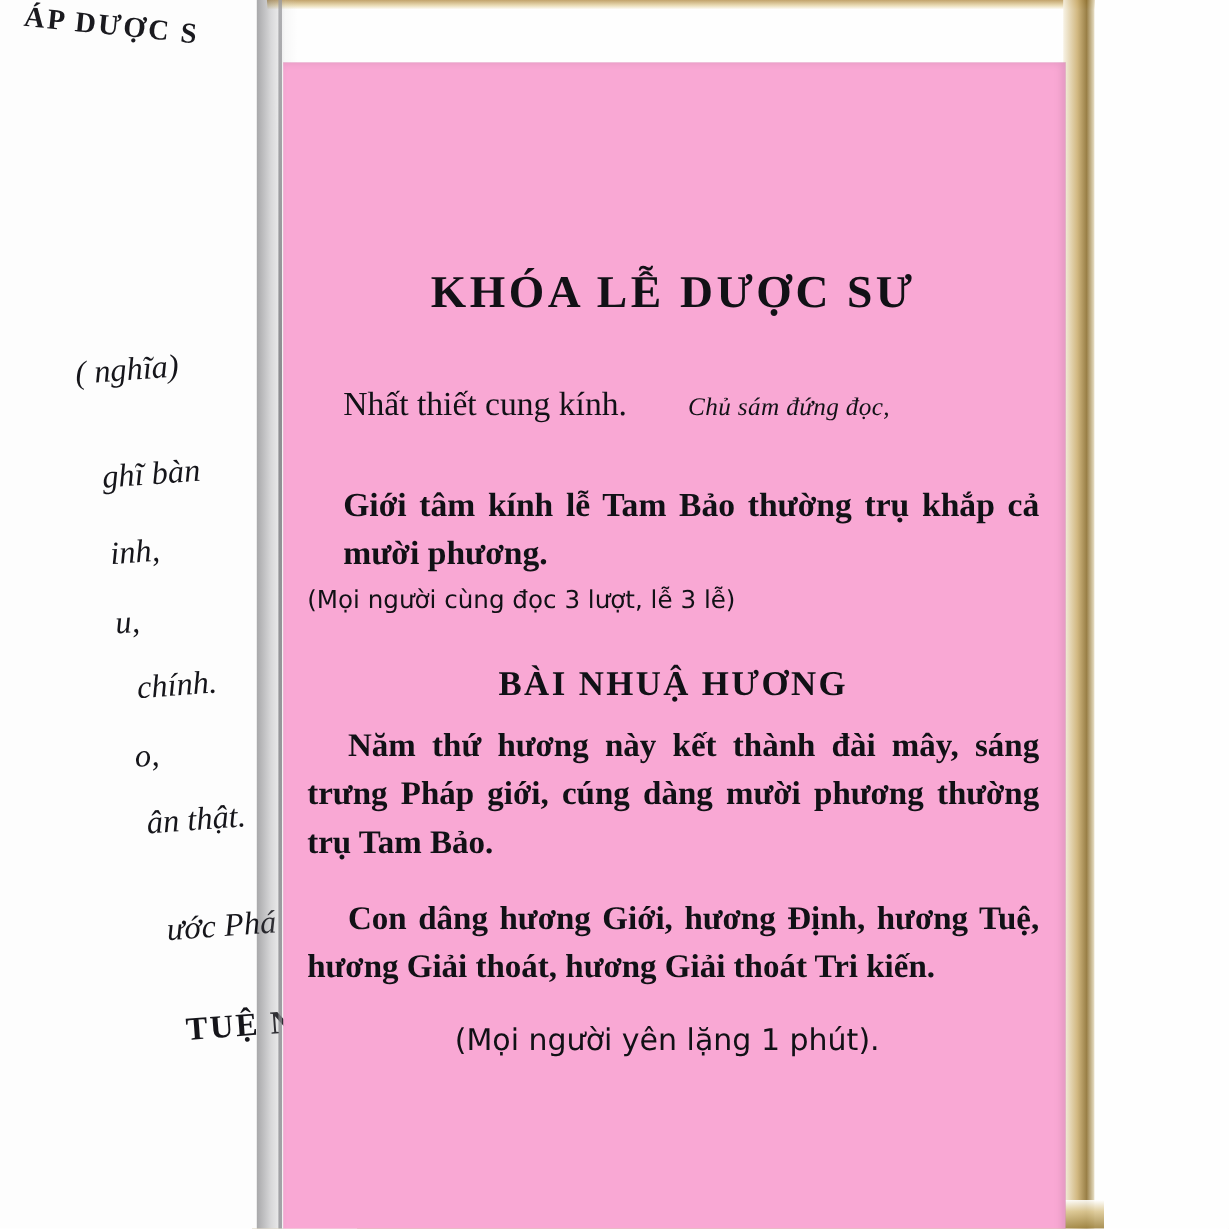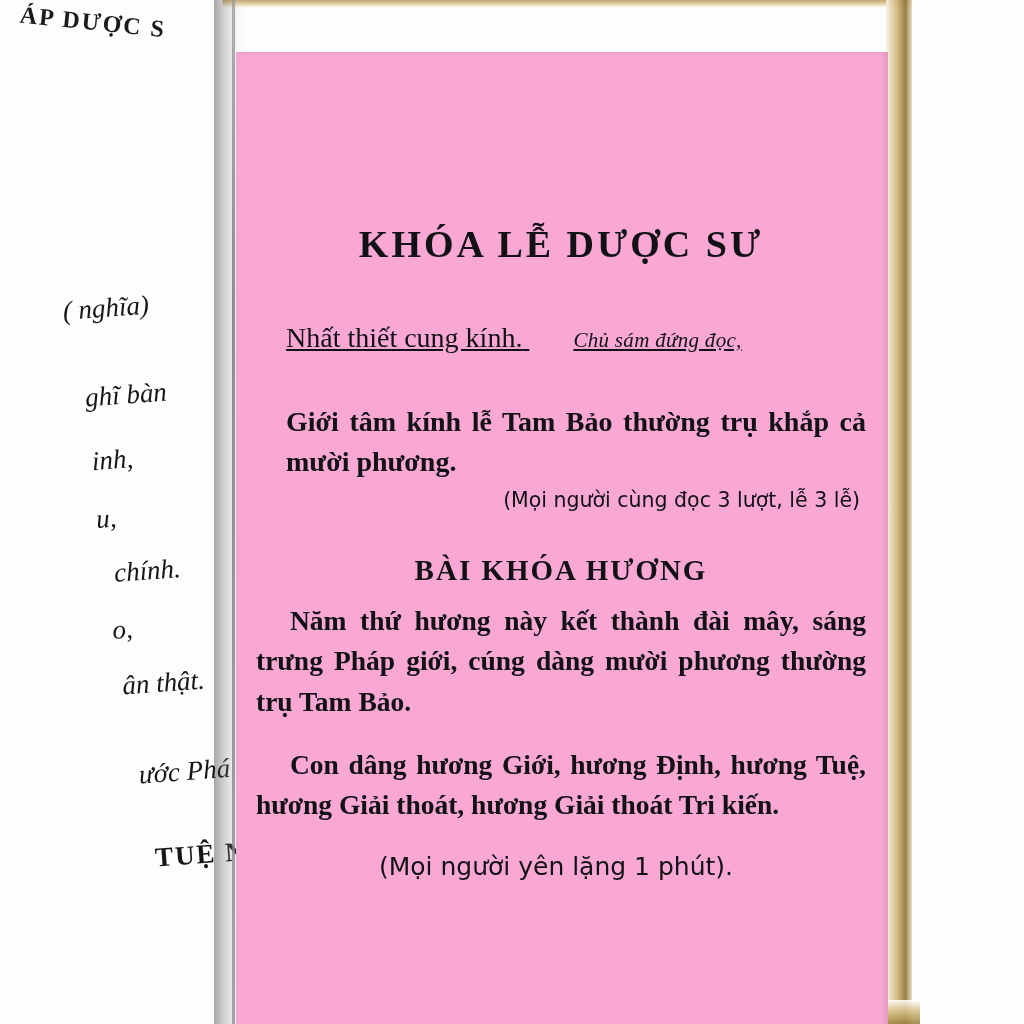--- a/index.html
+++ b/index.html
@@ -116,39 +116,37 @@
     font-size: 38px;
     letter-spacing: 3px;
     margin: 0 0 56px 0;
   }
 
   .line-1 {
     position: relative;
     font-size: 28px;
     margin: 0 0 48px 0;
     padding-left: 30px;
-    text-decoration: underline;
   }
   .line-1 .note {
     font-style: italic;
     font-size: 21px;
     margin-left: 44px;
     letter-spacing: .3px;
   }
 
   .para-bold {
     font-weight: 700;
     font-size: 28px;
     line-height: 1.42;
     margin: 0 0 6px 0;
     padding-left: 30px;
     text-align: justify;
   }
   .note-right {
-    text-align: right;
     font-size: 20.5px;
     margin: 0 0 42px 0;
     padding-right: 6px;
     font-family: "DejaVu Sans", sans-serif;
   }
 
   .subtitle {
     text-align: center;
     font-weight: 700;
     font-size: 29px;
@@ -213,21 +211,21 @@
       <h1 class="title">KHÓA LỄ DƯỢC SƯ</h1>
 
       <p class="line-1">
         <span>Nhất thiết cung kính.</span>
         <span class="note">Chủ sám đứng đọc,</span>
       </p>
 
       <p class="para-bold">Giới tâm kính lễ Tam Bảo thường trụ khắp cả mười phương.</p>
       <p class="note-right">(Mọi người cùng đọc 3 lượt,  lễ 3 lễ)</p>
 
-      <h2 class="subtitle">BÀI KHÓA HƯƠNG</h2>
+      <h2 class="subtitle">BÀI NHUẬ HƯƠNG</h2>
 
       <p class="body-para">Năm thứ hương này kết thành đài mây, sáng trưng Pháp giới, cúng dàng mười phương thường trụ Tam Bảo.</p>
       <p class="body-para">Con dâng hương Giới, hương Định, hương Tuệ, hương Giải thoát, hương Giải thoát Tri kiến.</p>
 
       <p class="note-final">(Mọi người yên lặng 1 phút).</p>
     </div>
   </div>
 
 </div>
 

